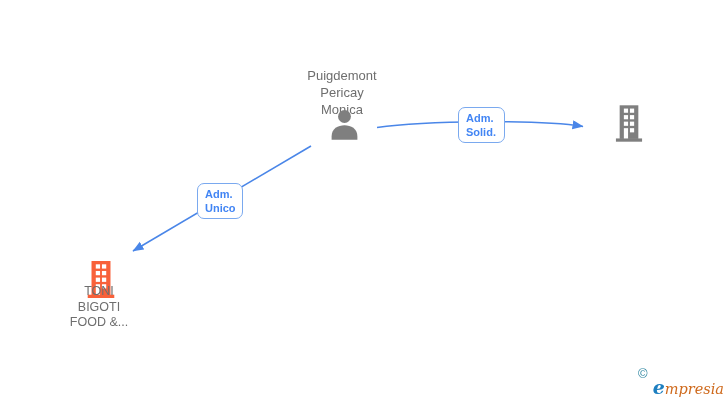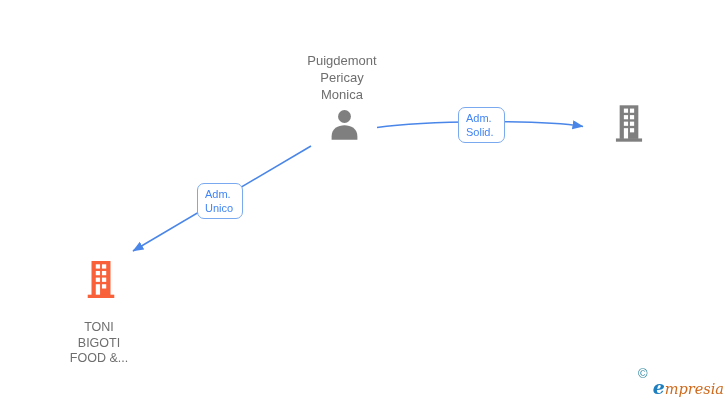--- a/index.html
+++ b/index.html
@@ -25,30 +25,30 @@
   .arrowhead { fill: var(--edge-blue, #4a86e8); }
 
   .node-label {
     position: absolute;
     color: var(--text-gray, #6e6e6e);
     text-align: center;
     white-space: pre-line;
     cursor: default;
   }
   .person-label {
-    left: 272px; top: 52px; width: 140px;
+    left: 272px; top: 67px; width: 140px;
     font-size: 13px; line-height: 17px;
   }
   .limpionas-label {
     left: 569px; top: 85px; width: 120px;
     font-size: 11.5px; letter-spacing: 0.4px;
     white-space: pre;
   }
   .toni-label {
-    left: 39px; top: 320px; width: 120px;
+    left: 39px; top: 284px; width: 120px;
     font-size: 12.5px; line-height: 15.5px;
   }
 
   .node-icon { position: absolute; }
   .icon-person    { left: 330px; top: 109px; width: 29px; height: 31px; }
   .icon-limpionas { left: 615px; top: 104px; width: 28px; height: 39px; }
   .icon-toni      { left: 86px;  top: 261px; width: 30px; height: 37px; }
   .node-icon svg { display: block; width: 100%; height: 100%; }
   .fill-gray   { fill: var(--node-gray, #7f7f7f); }
   .fill-orange { fill: var(--company-orange, #f8613a); }
@@ -57,20 +57,21 @@
     position: absolute;
     box-sizing: border-box;
     background: #ffffff;
     border: 1.5px solid var(--label-border, #7aa9ef);
     border-radius: 7px;
     color: var(--label-text, #4285f4);
     font-size: 11px;
     line-height: 14px;
     padding: 3px 4px 3px 7px;
     white-space: pre-line;
+    font-weight: bold;
   }
   .adm-solid-label { left: 458px; top: 107px; width: 47px; height: 36px; }
   .adm-unico-label { left: 197px; top: 183px; width: 46px; height: 36px; }
 
   .footer-logo {
     position: absolute;
     right: 4px; bottom: 3px;
     display: flex;
     align-items: baseline;
     cursor: pointer;

